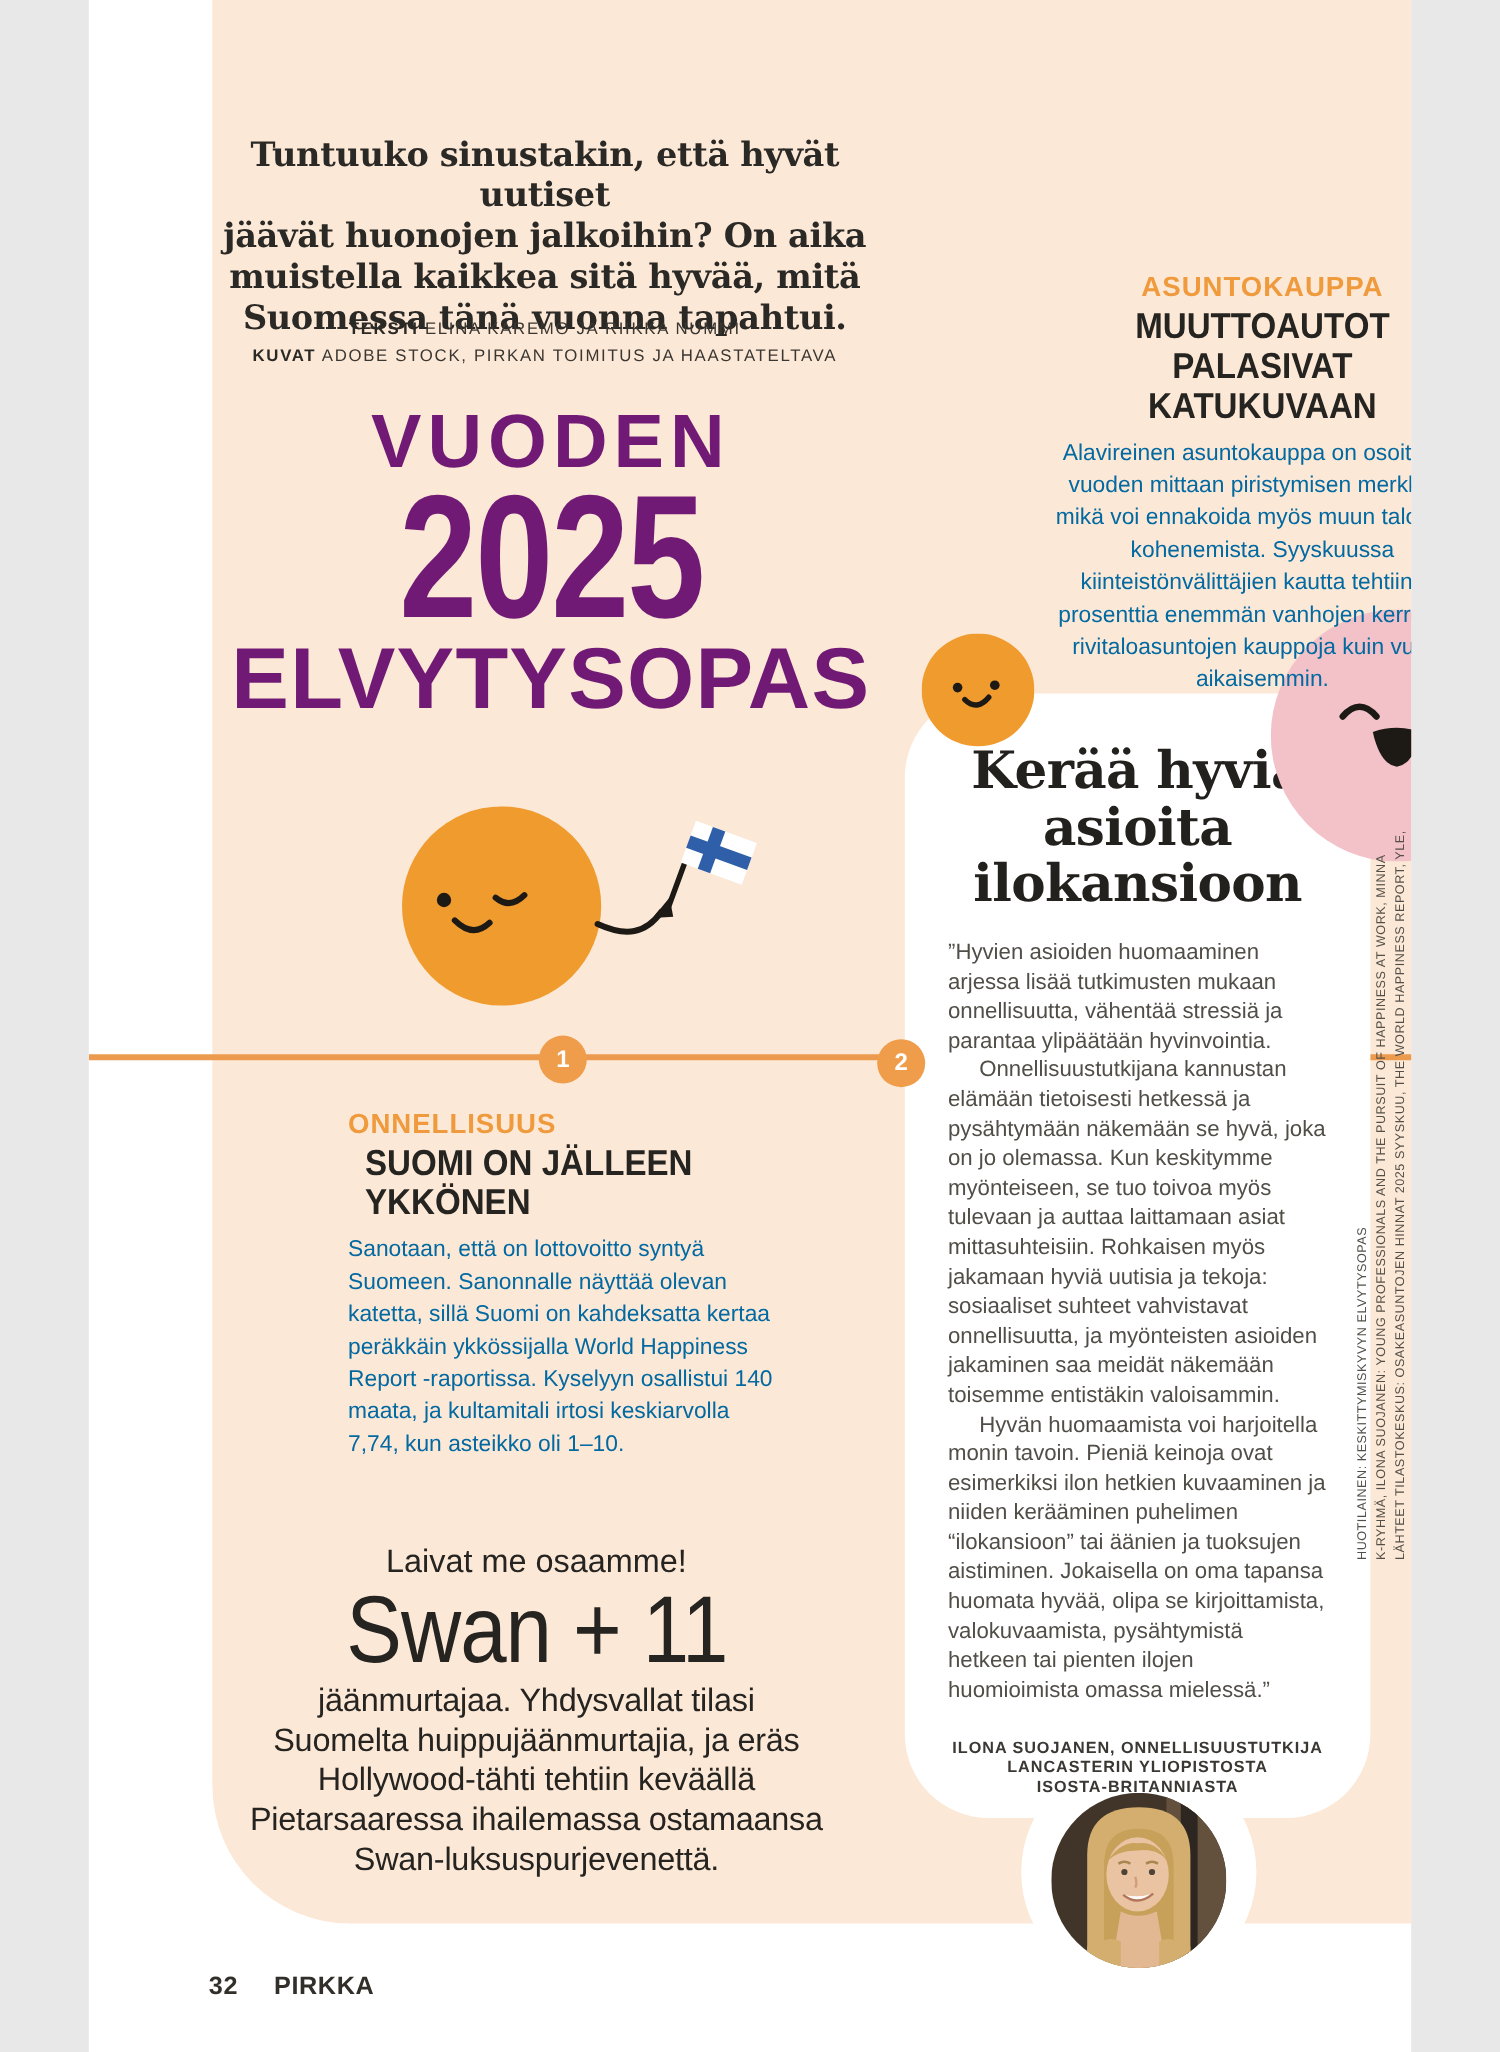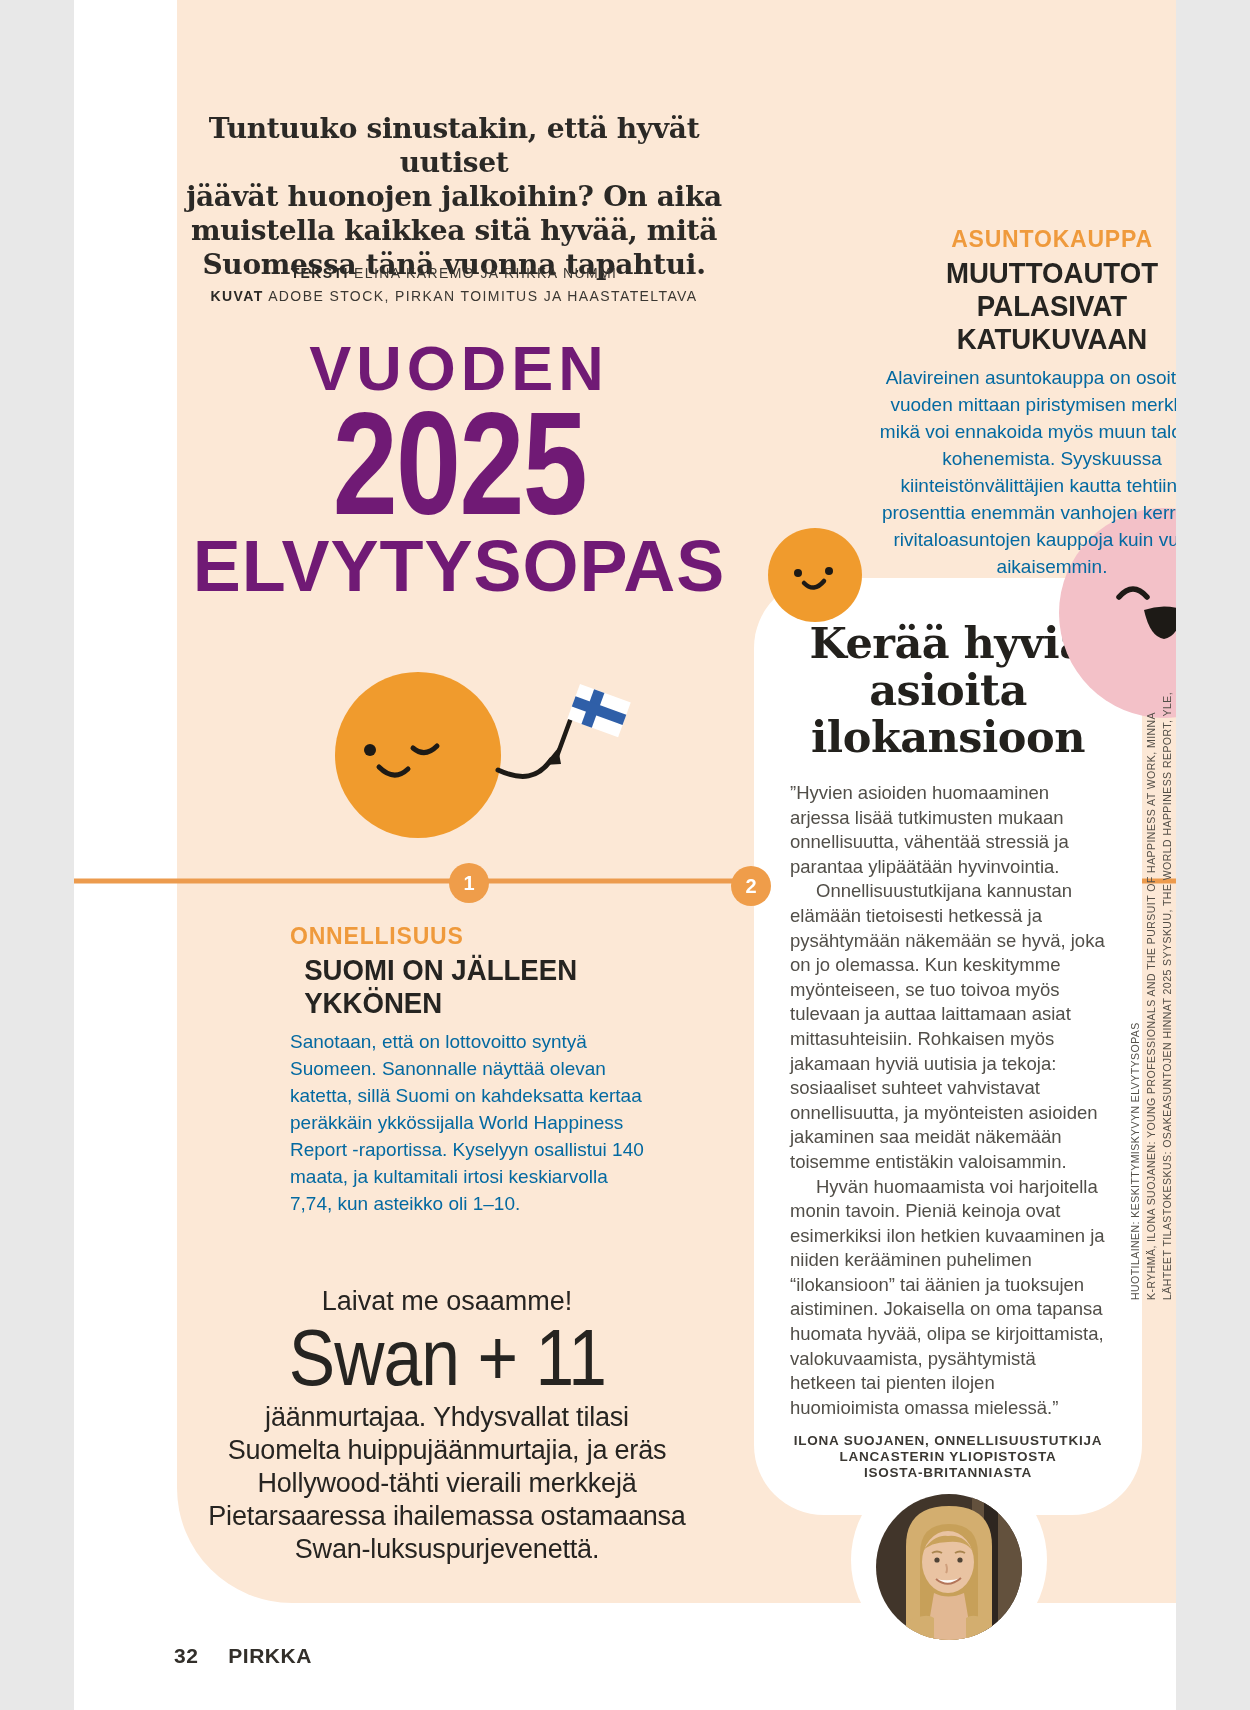--- a/index.html
+++ b/index.html
@@ -49,21 +49,21 @@
   .badge-2{left:657px;top:866px;}
   .badge-3{left:1148px;top:226px;}
   
   .card{position:absolute;left:680px;top:578px;width:388px;height:937px;background:#ffffff;
         border-radius:70px;z-index:10;box-sizing:border-box;padding:42px 36px 0 36px;overflow:hidden;}
   .card-heading{font-family:"DejaVu Serif","Liberation Serif",serif;font-weight:700;
         font-size:43px;line-height:47px;text-align:center;color:#23211d;letter-spacing:-0.5px;}
   .card-body{margin-top:20px;}
   .card-body p{font-size:18.5px;line-height:24.6px;color:#514e48;margin:0;text-align:left;}
   .card-body p + p{text-indent:26px;}
-  .card-caption{margin-top:13px;text-align:center;font-weight:bold;font-size:13.5px;
+  .card-caption{margin-top:29px;text-align:center;font-weight:bold;font-size:13.5px;
         line-height:16px;letter-spacing:0.8px;color:#3b3833;}
   
   .photo-bulge{position:absolute;left:777px;top:1462px;width:196px;height:196px;
         border-radius:50%;background:#ffffff;z-index:9;}
   .portrait{position:absolute;left:802px;top:1494px;width:146px;height:146px;z-index:11;
         border-radius:50%;overflow:hidden;}
   
   .smiley-big-svg{position:absolute;left:255px;top:658px;z-index:12;}
   .smiley-small-svg{position:absolute;left:694px;top:528px;z-index:12;}
   .smiley-pink-svg{position:absolute;left:985px;top:508px;z-index:12;}
@@ -125,21 +125,21 @@
     <div class="cond-heading" data-bind-lines="sections.happiness.heading_lines">SUOMI ON JÄLLEEN
 YKKÖNEN</div>
     <div class="col-body" data-bind="sections.happiness.body">Sanotaan, että on lottovoitto syntyä Suomeen. Sanonnalle näyttää olevan katetta, sillä Suomi on kahdeksatta kertaa peräkkäin ykkössijalla World Happiness Report -raportissa. Kyselyyn osallistui 140 maata, ja kultamitali irtosi keskiarvolla 7,74, kun asteikko oli 1–10.</div>
   </div>
 
   <div class="sec-ships">
     <div class="ships-lead" data-bind="sections.ships.lead">Laivat me osaamme!</div>
     <div><span class="ships-headline" data-bind="sections.ships.headline">Swan + 11</span></div>
     <div class="ships-body" data-bind-lines="sections.ships.body_lines">jäänmurtajaa. Yhdysvallat tilasi
 Suomelta huippujäänmurtajia, ja eräs
-Hollywood-tähti vieraili merkkejä
+Hollywood-tähti tehtiin keväällä
 Pietarsaaressa ihailemassa ostamaansa
 Swan-luksuspurjevenettä.</div>
   </div>
 
   <div class="card">
     <div class="card-heading" data-bind-lines="card.heading_lines">Kerää hyviä
 asioita
 ilokansioon</div>
     <div class="card-body">
       <p data-bind="card.paragraphs.0">”Hyvien asioiden huomaaminen arjessa lisää tutkimusten mukaan onnellisuutta, vähentää stressiä ja parantaa ylipäätään hyvinvointia.</p>

